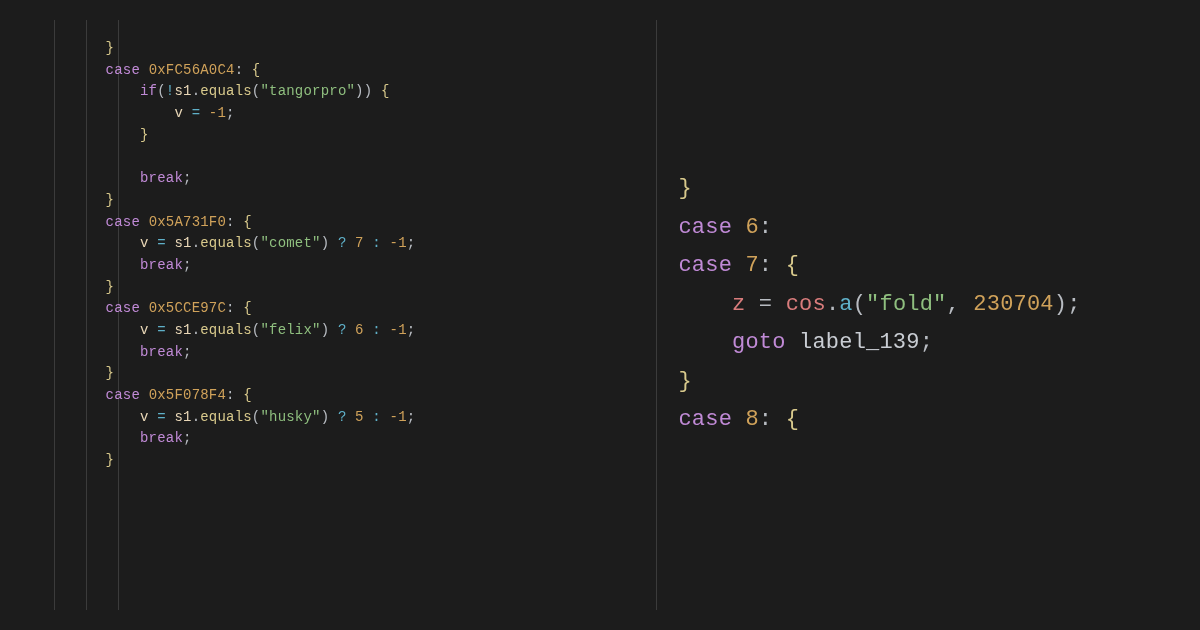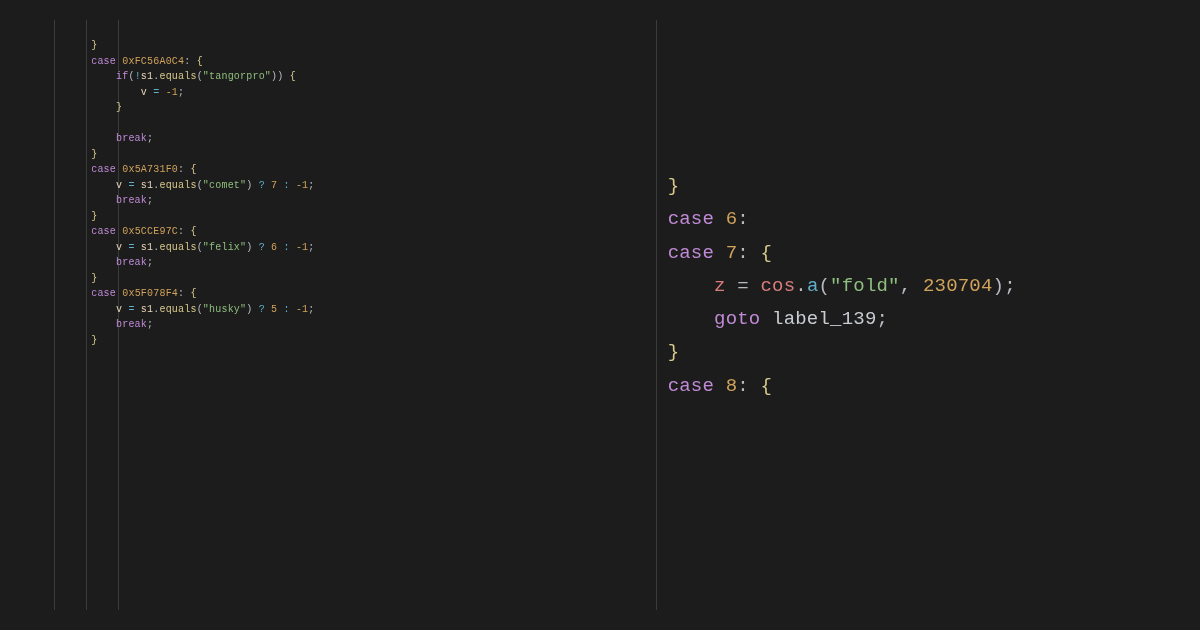--- a/index.html
+++ b/index.html
@@ -15,33 +15,33 @@
     position: absolute;
     left: 28px;
     top: 20px;
     right: 28px;
     bottom: 20px;
     background: #1c1c1c;
     display: flex;
   }
   .pane-left, .pane-right {
     position: relative;
-    font-size: 10px;
+    font-size: 14px;
     line-height: 1.55;
     letter-spacing: 0.2px;
   }
   .pane-left {
     flex: 0 0 560px;
     padding: 18px 0 0 0;
   }
   .pane-right {
     flex: 1;
     padding-top: 150px;
     padding-left: 10px;
-    font-size: 19px;
+    font-size: 22px;
     line-height: 1.75;
   }
   .guides {
     position: absolute;
     top: 0;
     bottom: 0;
     left: 0;
     pointer-events: none;
   }
   .guide {

